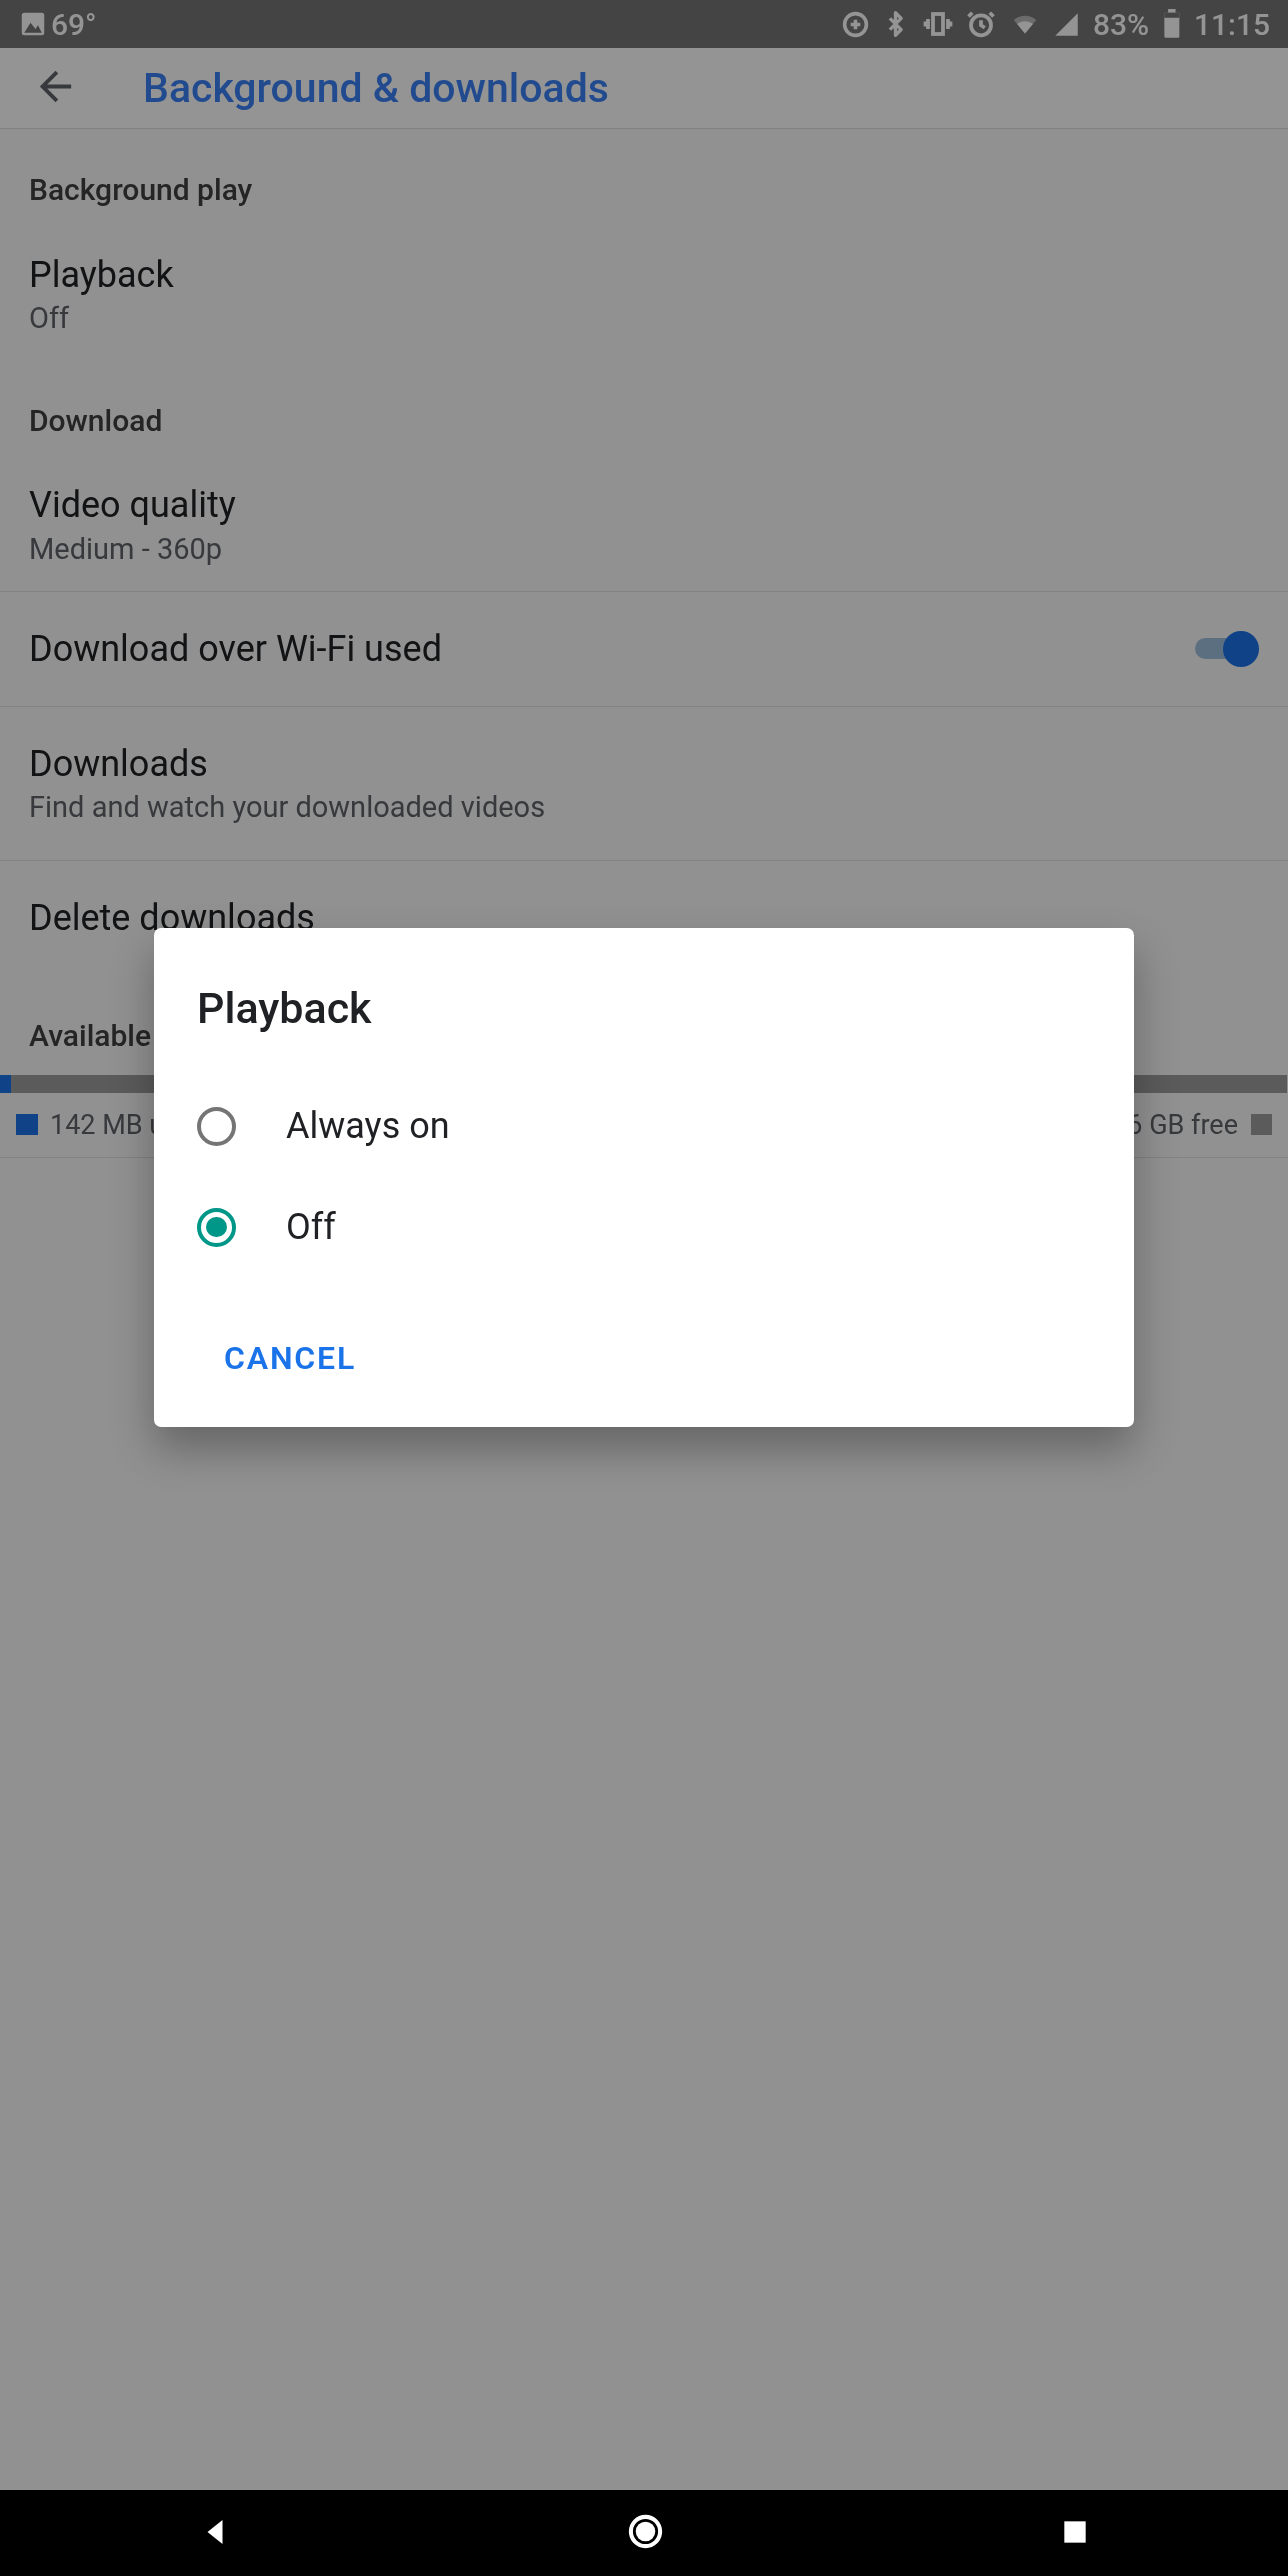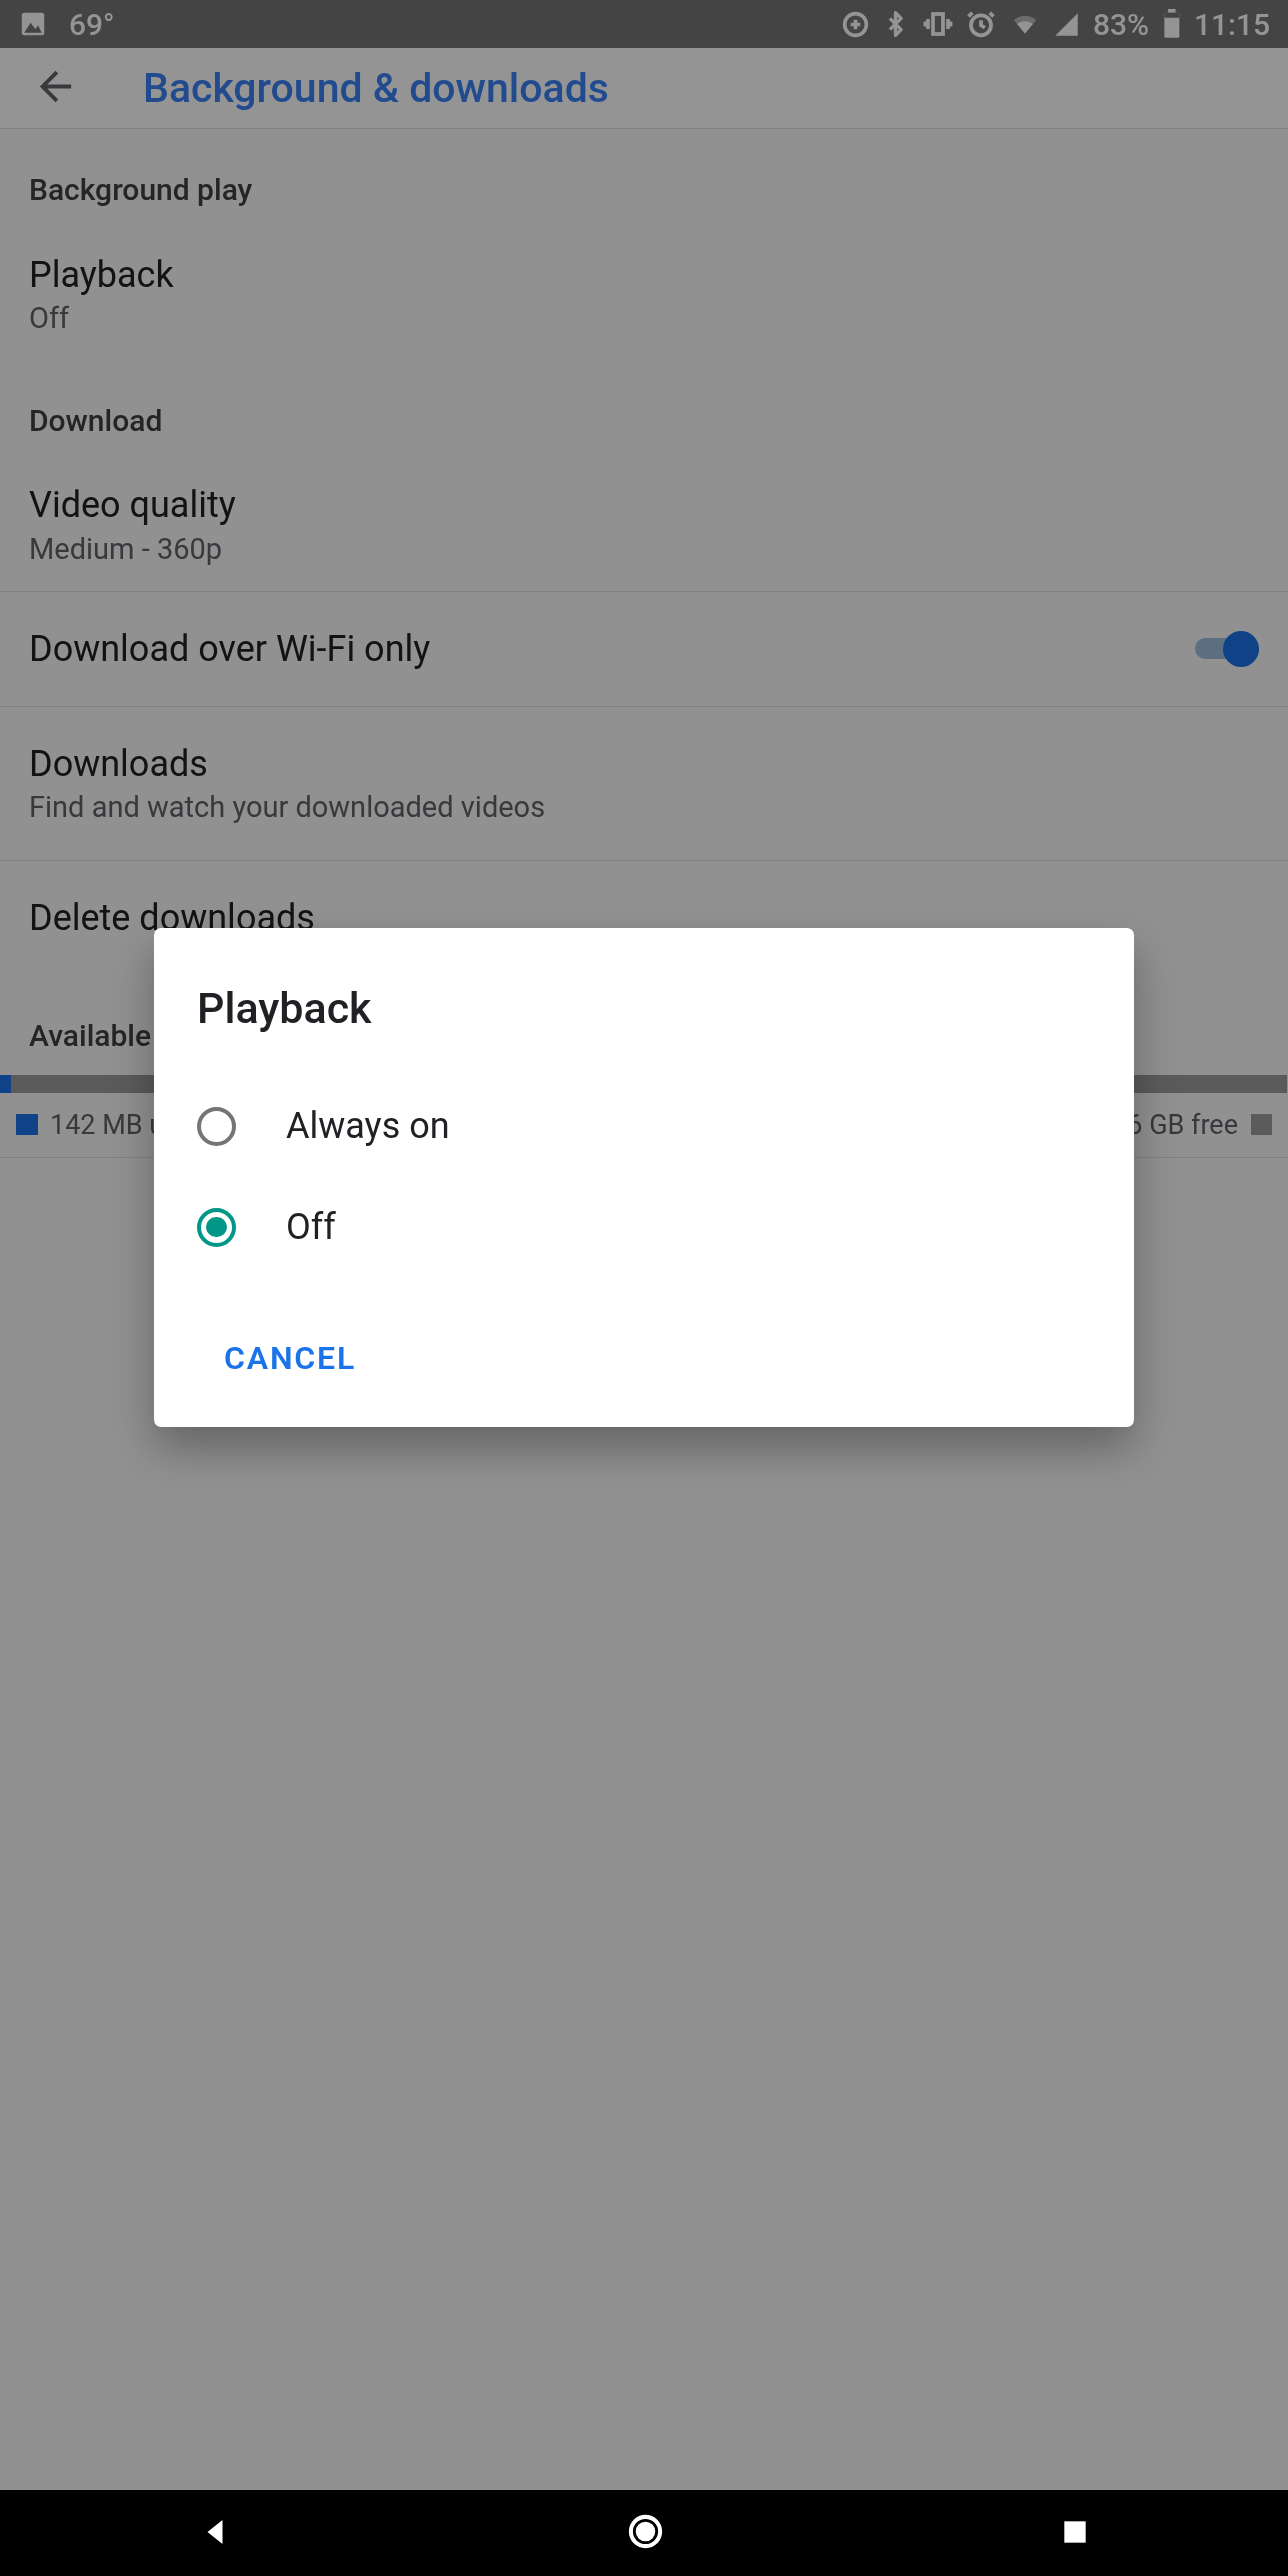--- a/index.html
+++ b/index.html
@@ -9,21 +9,21 @@
   .status-bar {
     height: 48px;
     background: #757575;
     color: #fff;
     display: flex;
     align-items: center;
     padding: 0 18px;
     font-size: 30px;
     font-weight: 500;
   }
-  .status-left { display:flex; align-items:center; gap:21px;}
+  .status-left { display:flex; align-items:center; gap:3px;}
   .status-right { margin-left:auto; display:flex; align-items:center; gap:12.5px;}
   .status-right span, .status-left span { display:inline-flex; align-items:center;}
 
   
   .app-bar {
     height: 81px;
     background: #fff;
     display: flex;
     align-items: center;
     padding: 0 32px;
@@ -216,21 +216,21 @@
   </div>
 
   <div class="section-header">Download</div>
 
   <div class="pref">
     <div class="pref-title">Video quality</div>
     <div class="pref-sub">Medium - 360p</div>
   </div>
 
   <div class="pref-row">
-    <div class="pref-title">Download over Wi-Fi only</div>
+    <div class="pref-title">Download over Wi-Fi used</div>
     <div class="switch">
       <div class="switch-track"></div>
         <div class="switch-thumb"></div>
     </div>
   </div>
 
   <div class="pref-row">
     <div>
       <div class="pref-title">Downloads</div>
       <div class="pref-sub">Find and watch your downloaded videos</div>

